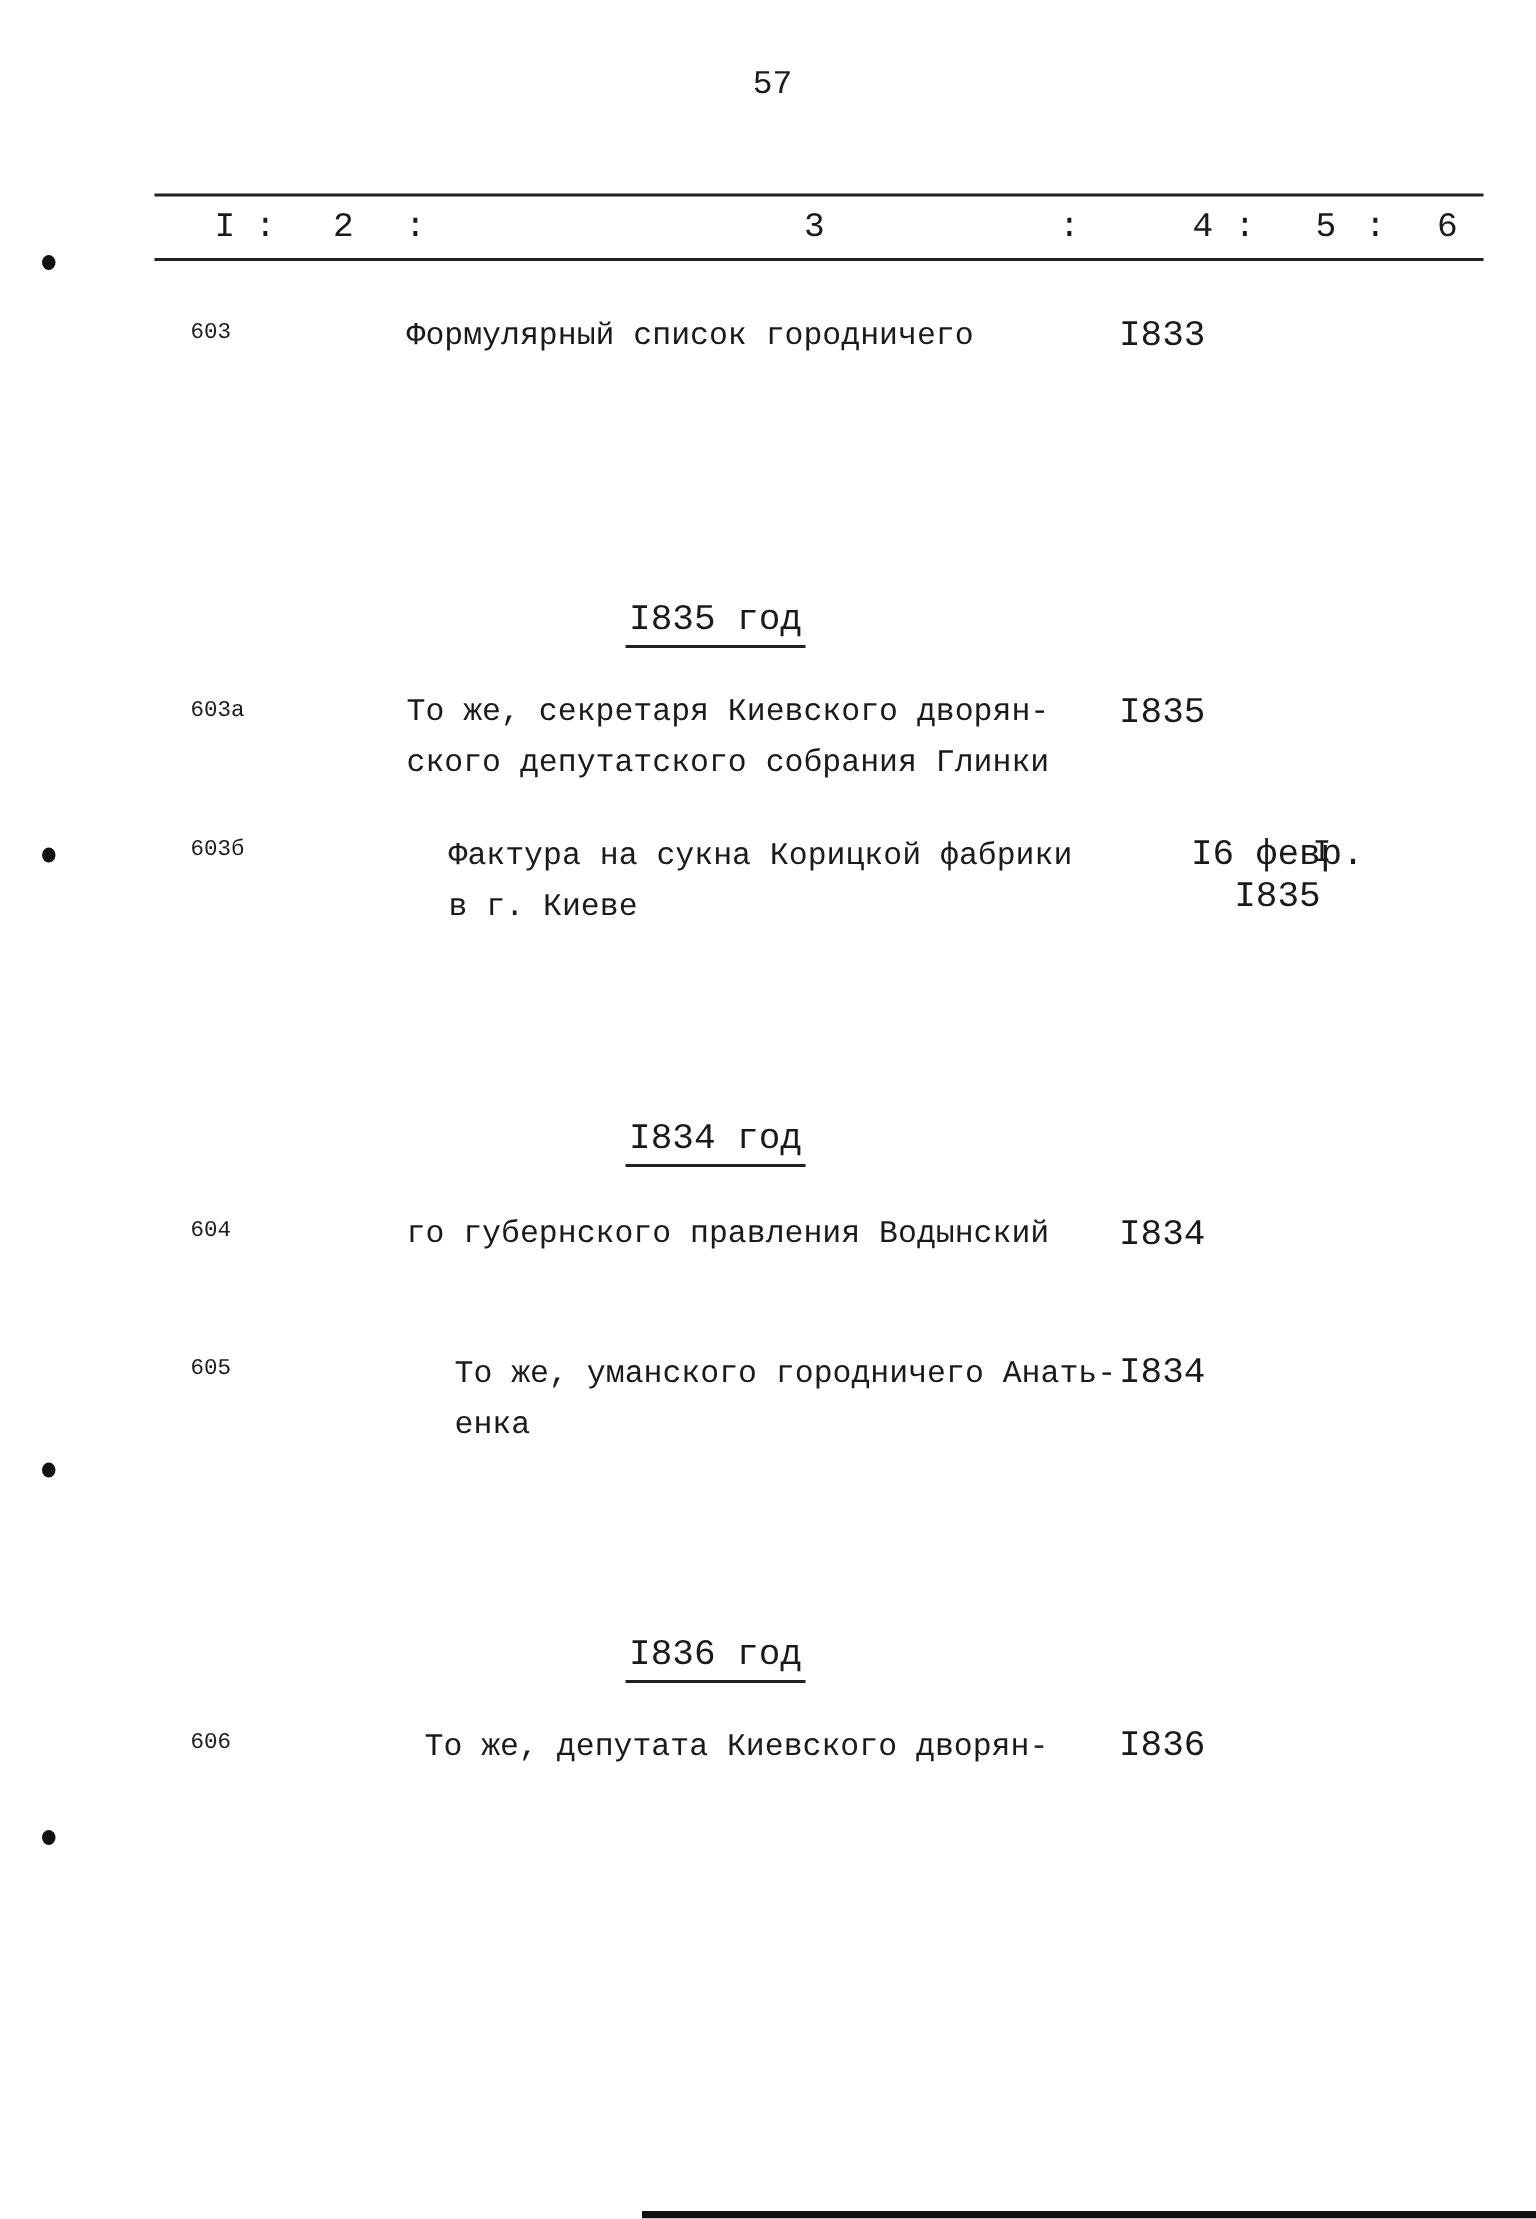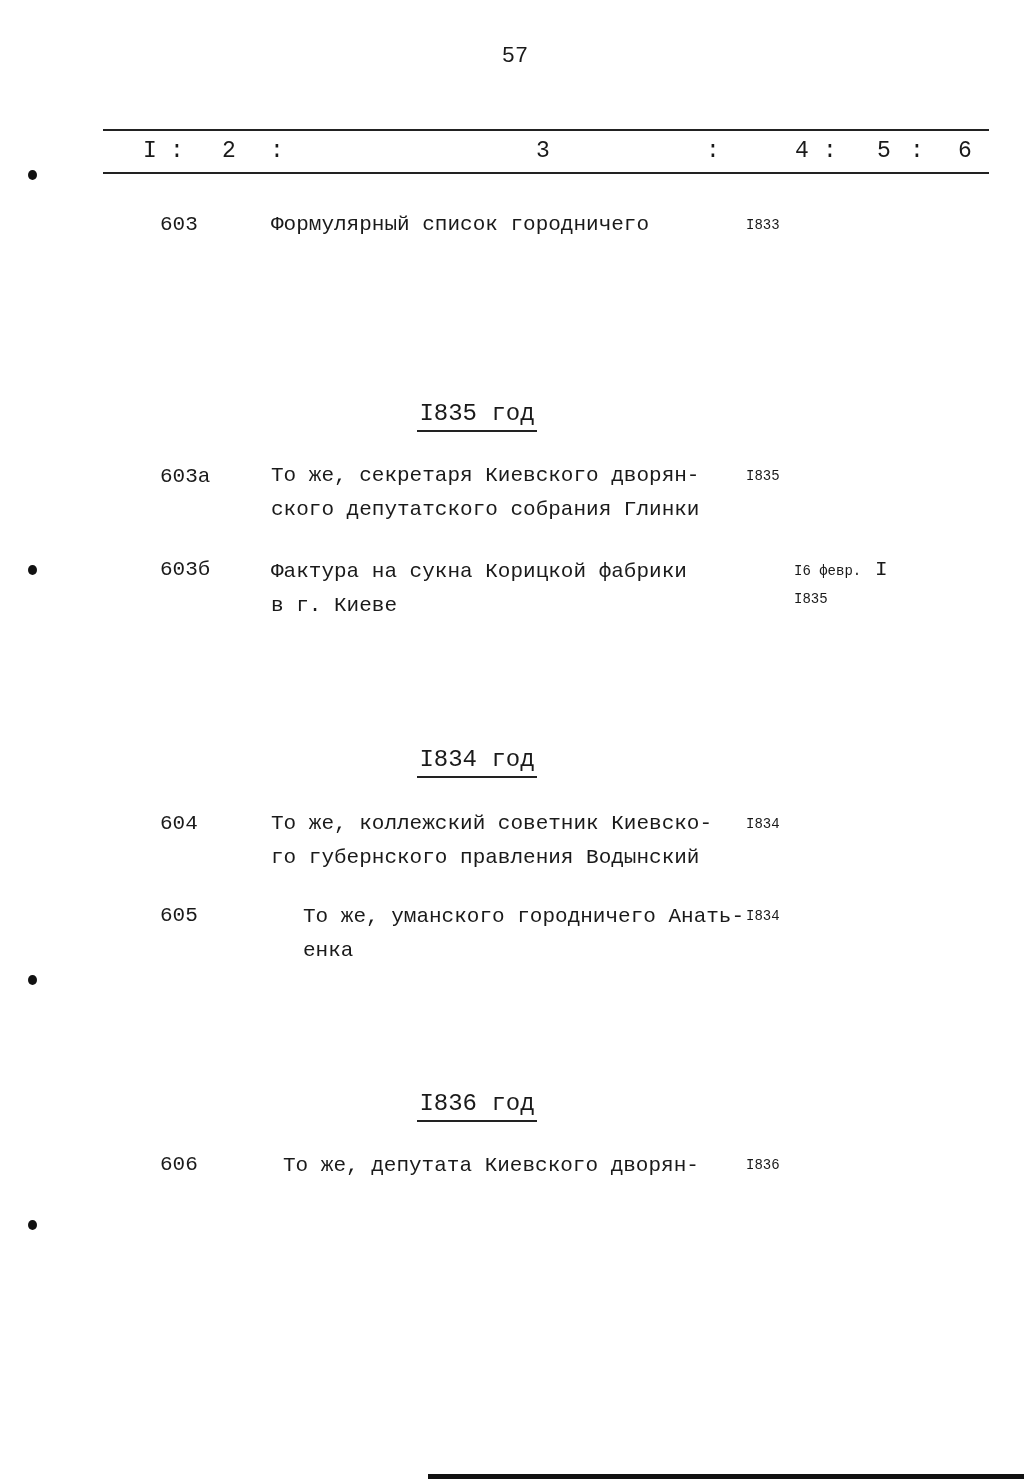--- a/index.html
+++ b/index.html
@@ -4,23 +4,23 @@
 <style>
   html, body { margin:0; padding:0; }
   body {
     width:1024px; height:1479px; background:#ffffff; position:relative; overflow:hidden;
     font-family:"Liberation Mono", "DejaVu Sans Mono", monospace; color:#1a1a1a;
   }
   .abs { position:absolute; }
   .page-num { left:0; width:1030px; text-align:center; top:44px; font-size:22px; }
   .rule { left:103px; width:886px; height:0; border-top:2px solid #222; }
   .hdr { top:138px; font-size:23px; }
-  .num { left:160px; font-size:21px; }
+  .num { left:127px; font-size:15px; }
   .desc { left:271px; font-size:21px; line-height:34px; white-space:pre; }
-  .date { left:746px; font-size:14px; line-height:28px; white-space:pre; }
+  .date { left:746px; font-size:24px; line-height:28px; white-space:pre;text-align:center; }
   .sheets { left:875px; font-size:21px; }
   .year-head { left:0; width:954px; text-align:center; font-size:24px; }
   .year-head span { border-bottom:2px solid #222; padding:0 2px 3px 2px; }
   .dot { width:9px; height:10px; border-radius:50%; background:#111; left:28px; }
   .bottom-bar { left:428px; top:1474px; width:596px; height:5px; background:#111; }
 </style>
 </head>
 <body>
 
 <div class="abs page-num">57</div>
@@ -50,30 +50,30 @@
 <div class="abs year-head" style="top:400px;"><span>I835 год</span></div>
 
 <div>
   <span class="abs num" style="top:465px;">603а</span>
   <div class="abs desc" style="top:459px;"><div>То же, секретаря Киевского дворян-</div><div>ского депутатского собрания Глинки</div></div>
   <div class="abs date" style="top:462px;"><div>I835</div></div>
 </div>
 
 <div>
   <span class="abs num" style="top:558px;">603б</span>
-  <div class="abs desc" style="top:555px;"><div>Фактура на сукна Корицкой фабрики</div><div>в г. Киеве</div></div>
+  <div class="abs desc" style="top:555px;margin-left:28px;"><div>Фактура на сукна Корицкой фабрики</div><div>в г. Киеве</div></div>
   <div class="abs date" style="top:557px;margin-left:48px;"><div>I6 февр.</div><div>I835</div></div>
   <span class="abs sheets" style="top:558px;">I</span>
 </div>
 
 <div class="abs year-head" style="top:746px;"><span>I834 год</span></div>
 
 <div>
   <span class="abs num" style="top:812px;">604</span>
-  <div class="abs desc" style="top:807px;"><div>То же, коллежский советник Киевско-</div><div>го губернского правления Водынский</div></div>
+  <div class="abs desc" style="top:807px;"><div>го губернского правления Водынский</div></div>
   <div class="abs date" style="top:810px;"><div>I834</div></div>
 </div>
 
 <div>
   <span class="abs num" style="top:904px;">605</span>
   <div class="abs desc" style="top:900px;margin-left:32px;"><div>То же, уманского городничего Анать-</div><div>енка</div></div>
   <div class="abs date" style="top:902px;"><div>I834</div></div>
 </div>
 
 <div class="abs year-head" style="top:1090px;"><span>I836 год</span></div>

